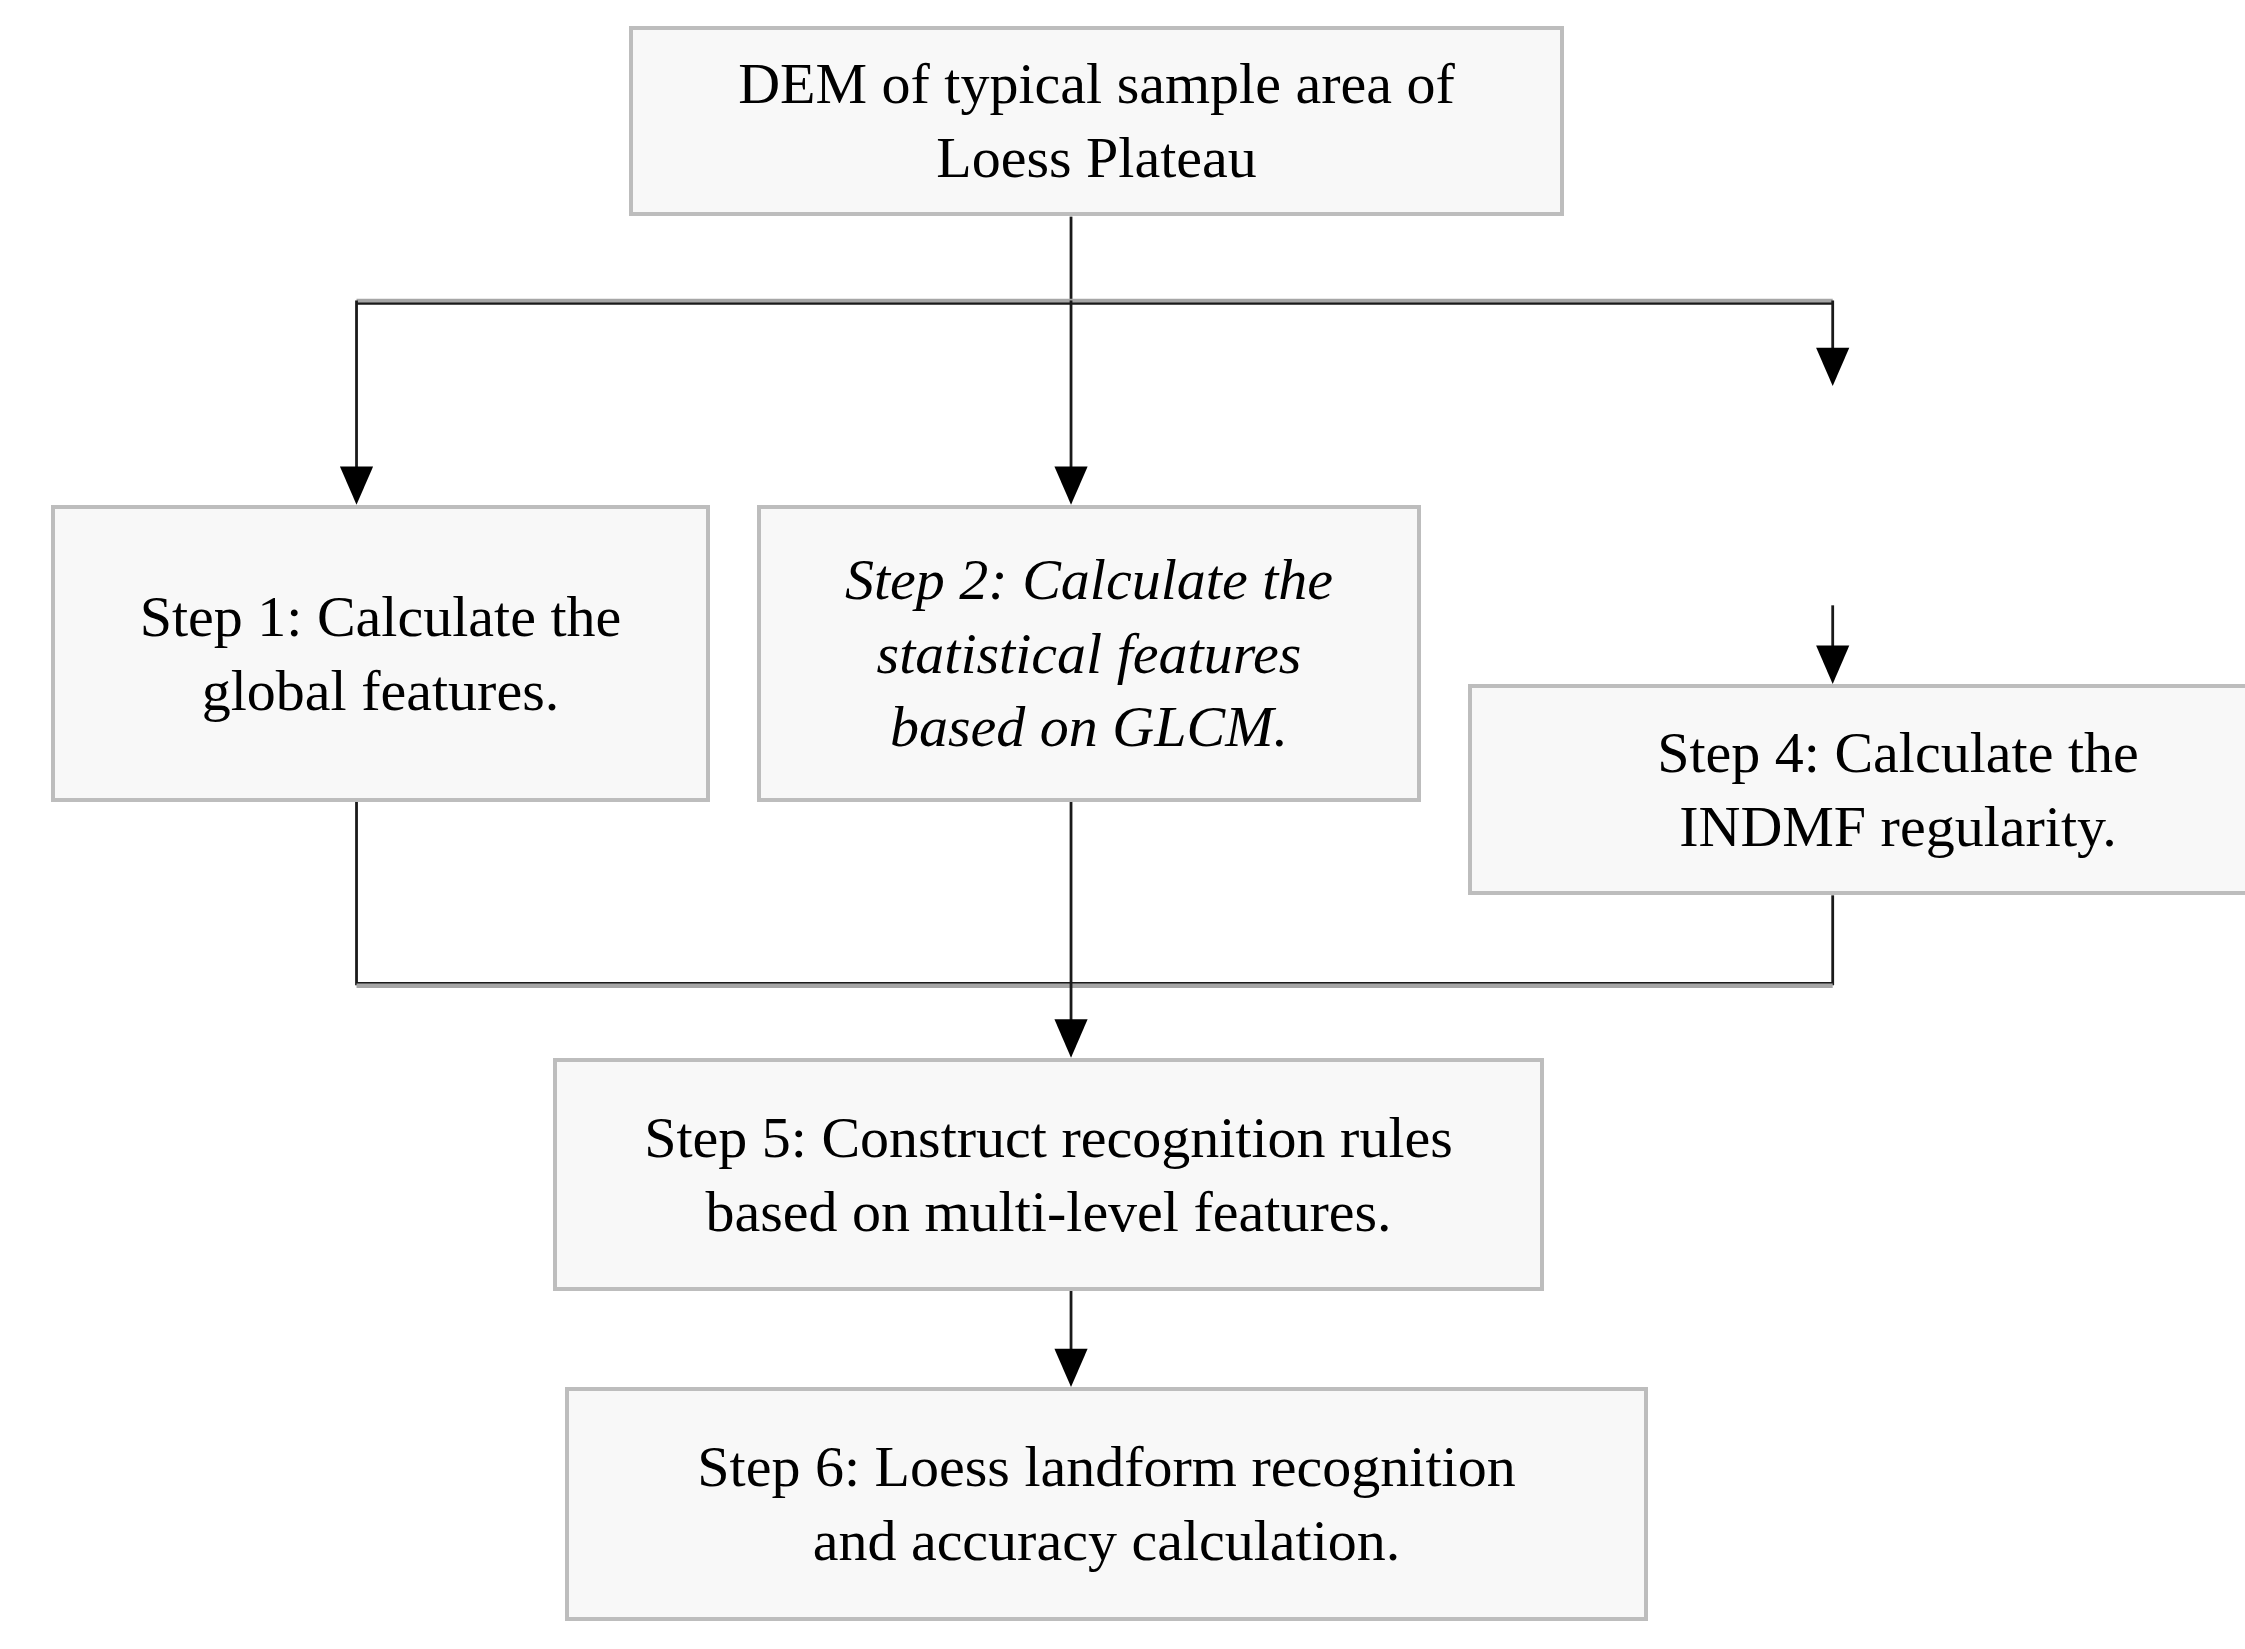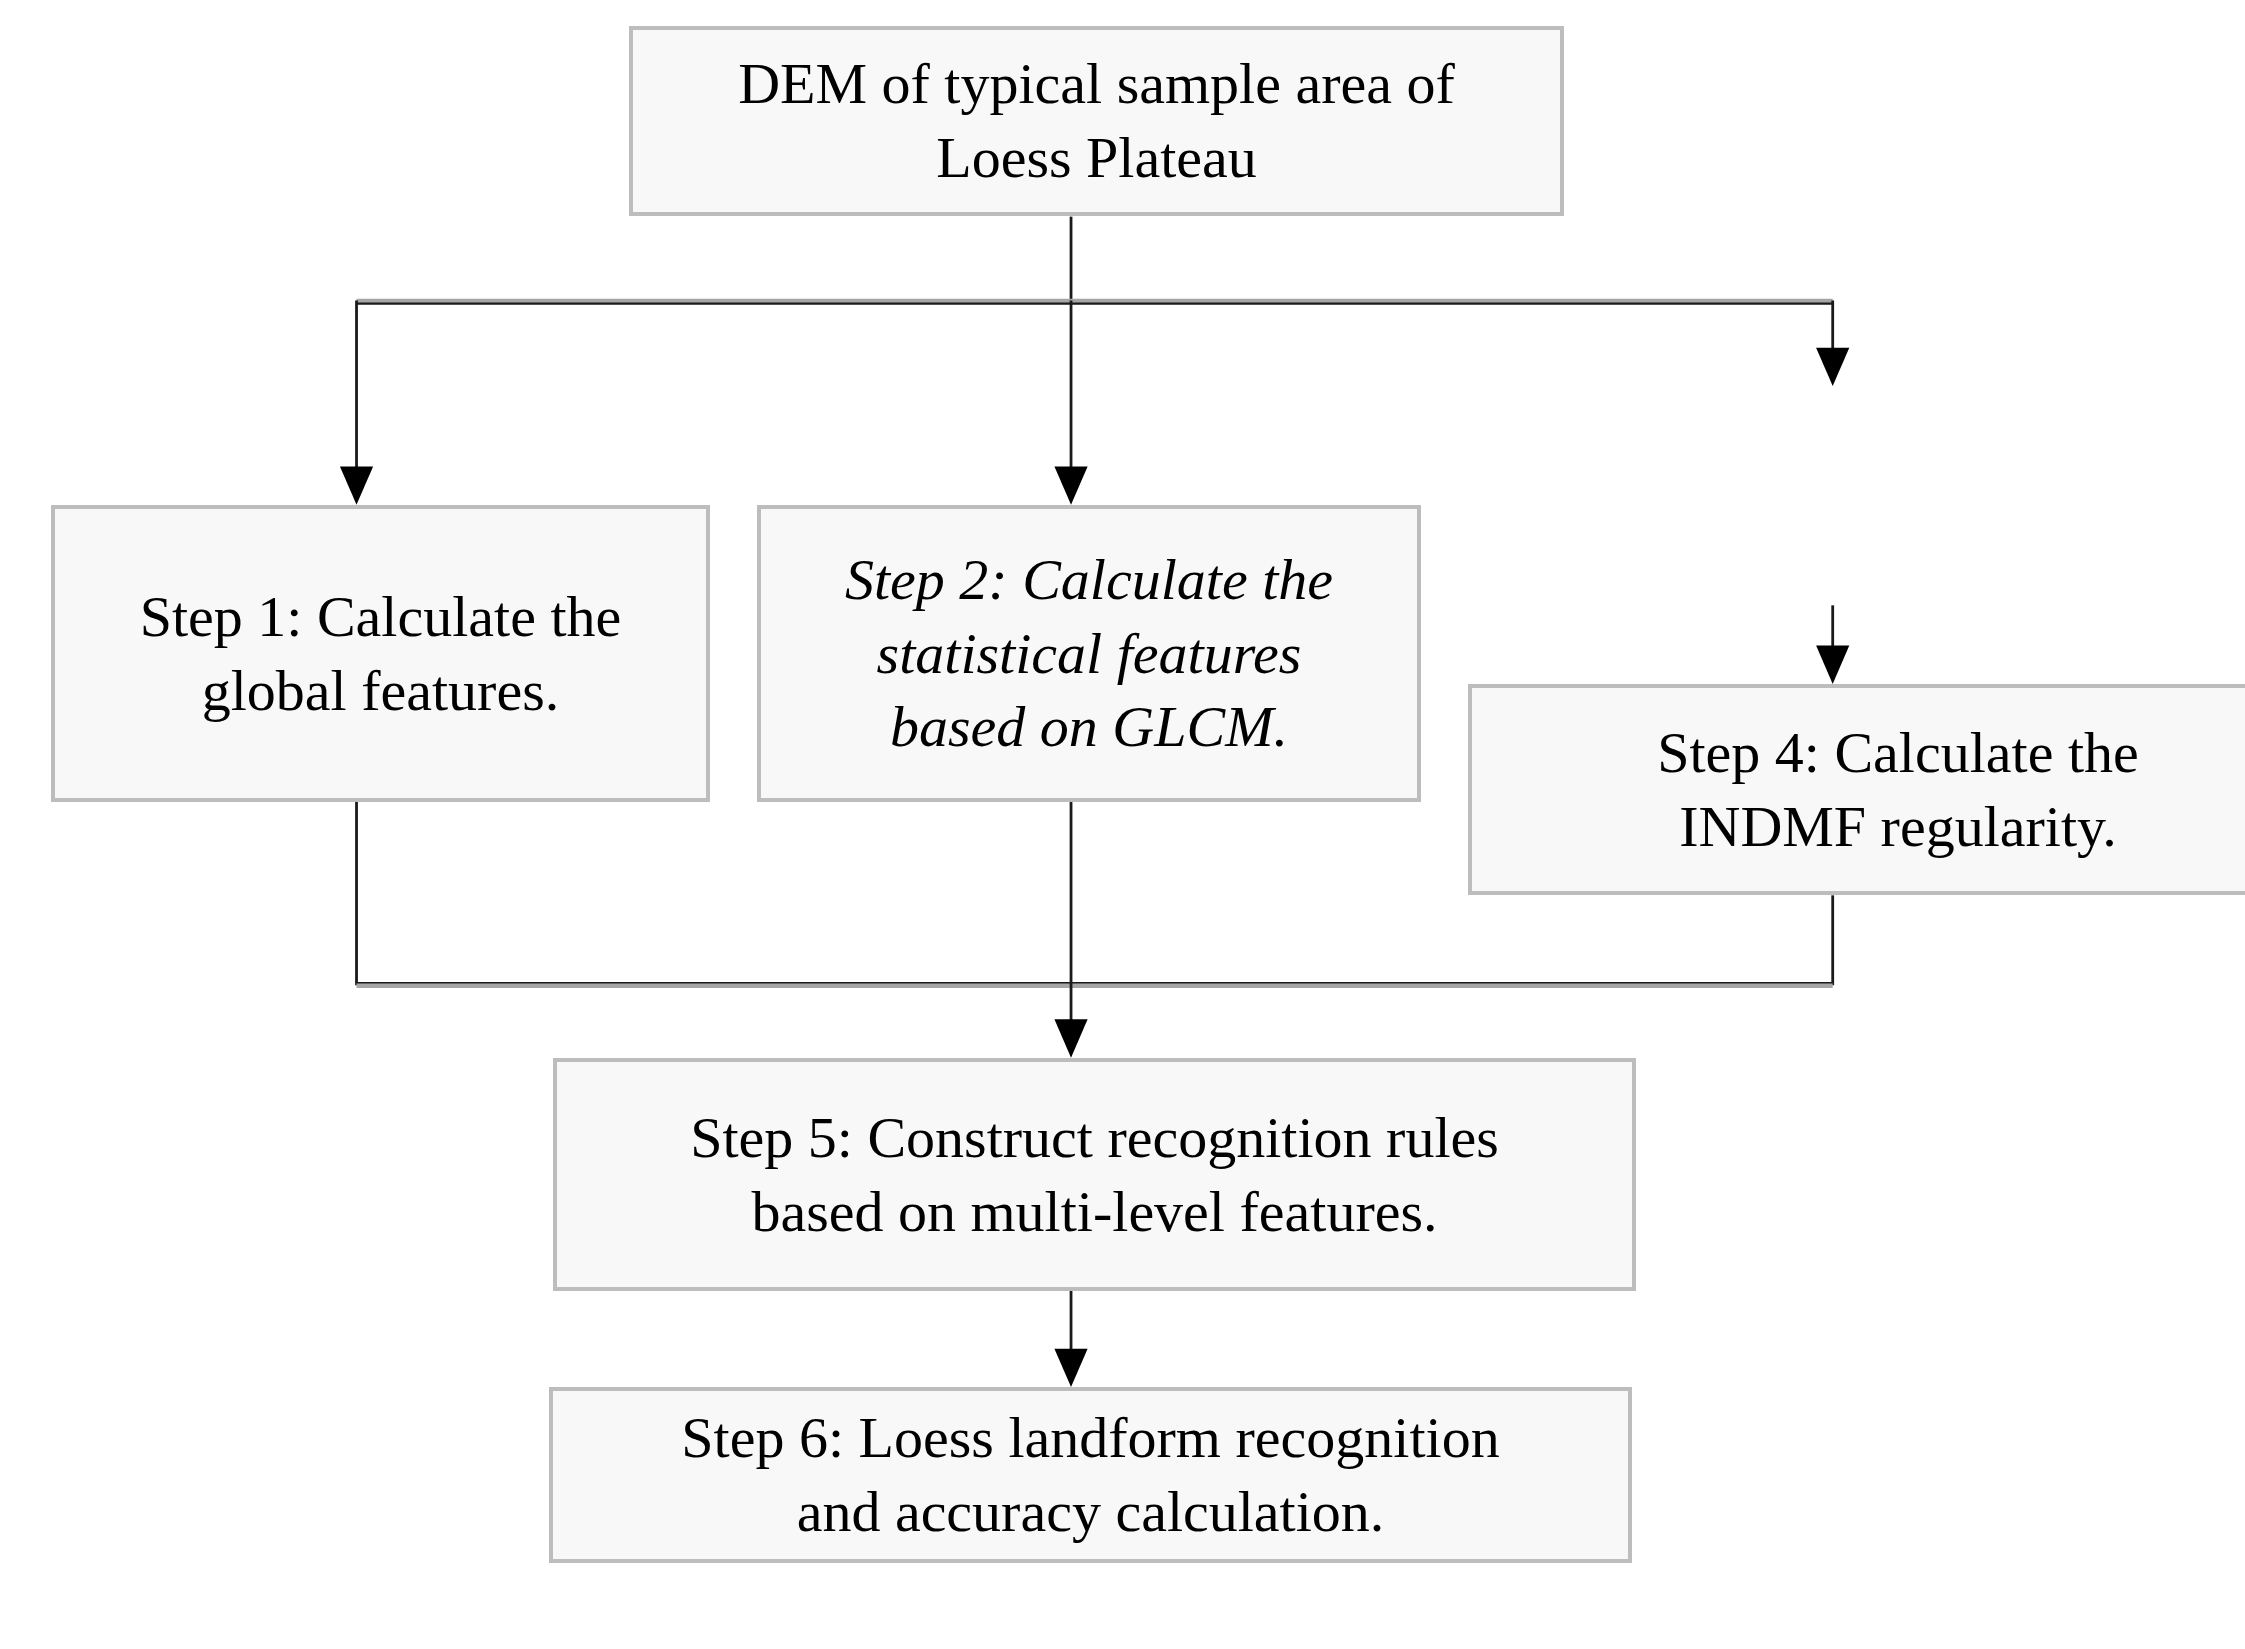--- a/index.html
+++ b/index.html
@@ -42,22 +42,22 @@
     line-height: 1.27;
     color: #000000;
     padding: 0 15.7px;
   }
   
   #node-dem   { left: 607px;  top: 26px;   width: 935px; height: 190px; }
   #node-step1 { left: 29px;   top: 505px;  width: 659px;  height: 297px; }
   #node-step2 { left: 735px;  top: 505px;  width: 664px;  height: 297px; font-style: italic; }
   #node-step3 { left: 1446px; top: 386px;  width: 780px;  height: 219px; }
   #node-step4 { left: 1446px; top: 684px;  width: 860px;  height: 211px; }
-  #node-step5 { left: 531px;  top: 1058px; width: 1083px; height: 233px; }
-  #node-step6 { left: 527px;  top: 1387px; width: 1083px; height: 176px; }
+  #node-step5 { left: 531px;  top: 1058px; width: 991px; height: 233px; }
+  #node-step6 { left: 543px;  top: 1387px; width: 1083px; height: 234px; }
 
   .vline, .hline-dark { stroke: #1a1a1a; }
 </style>
 </head>
 <body>
 
 <div class="canvas">
 
   <svg class="connectors" viewBox="0 0 2571 1889" xmlns="http://www.w3.org/2000/svg">
 

